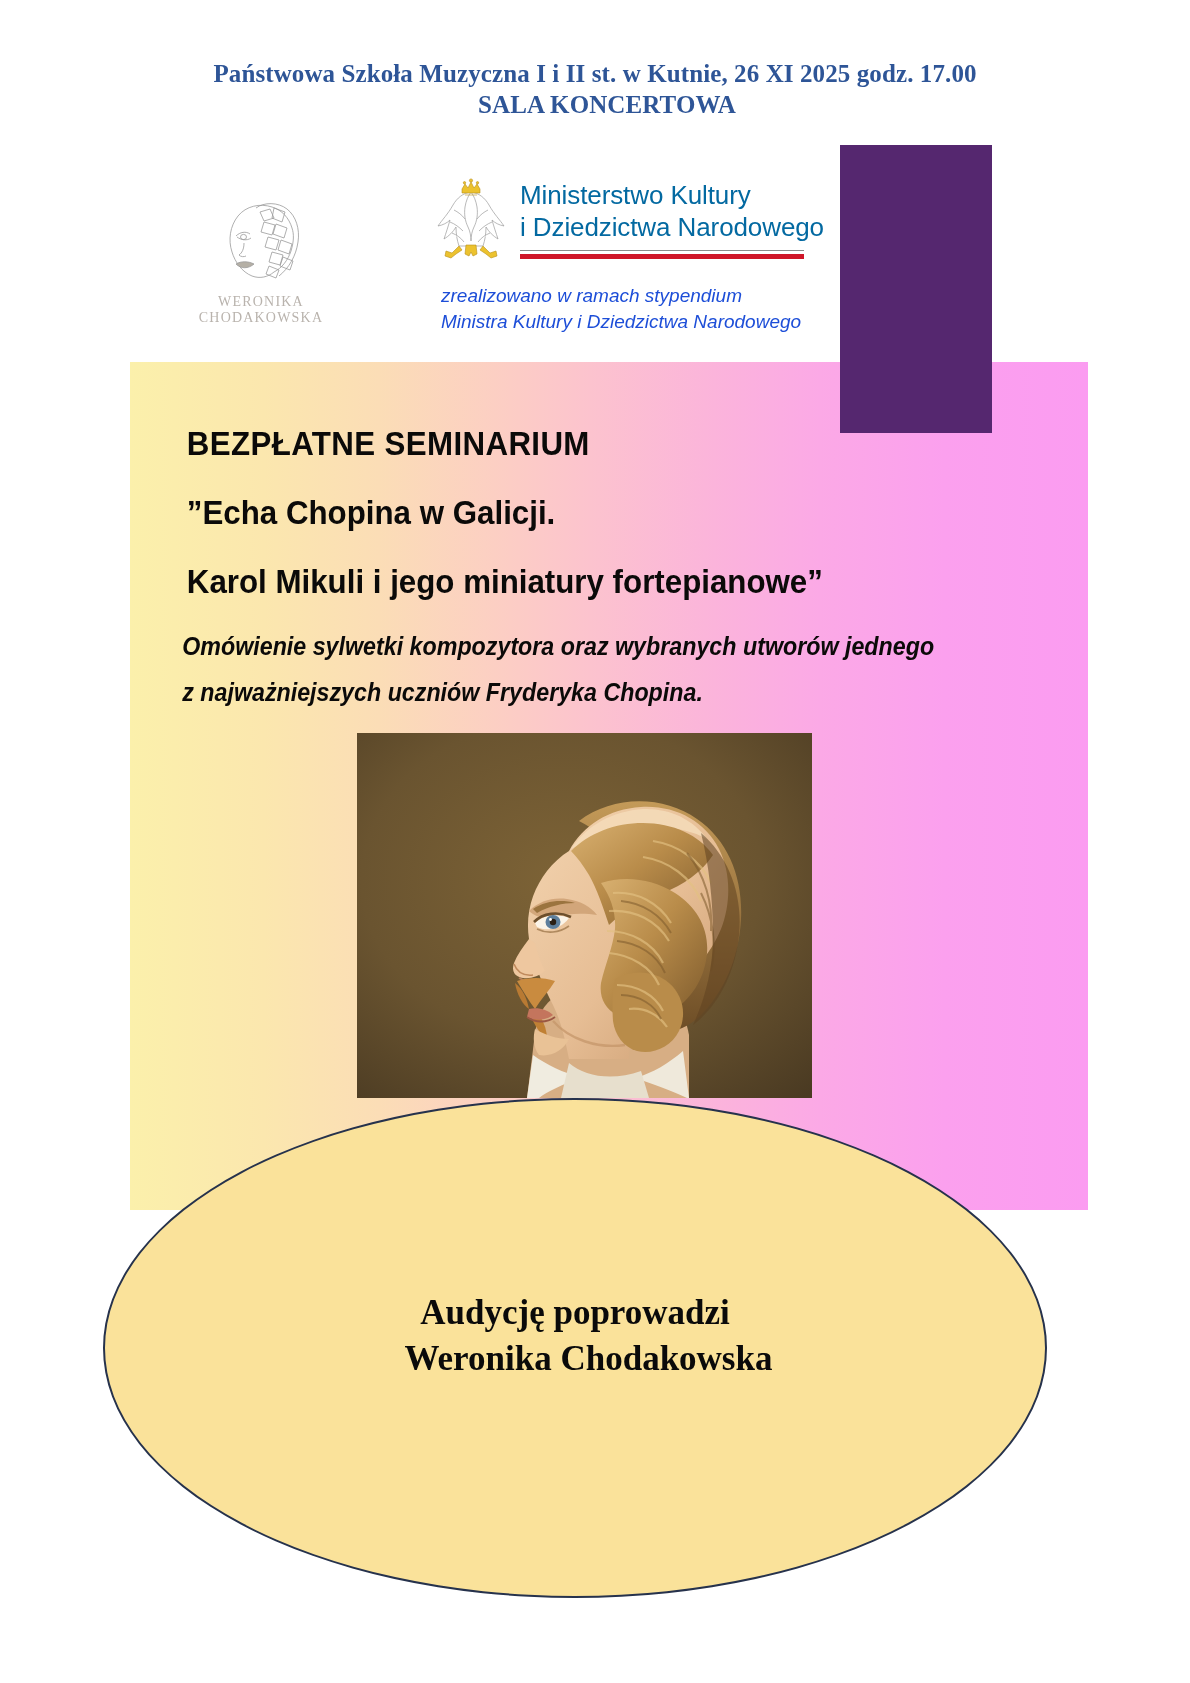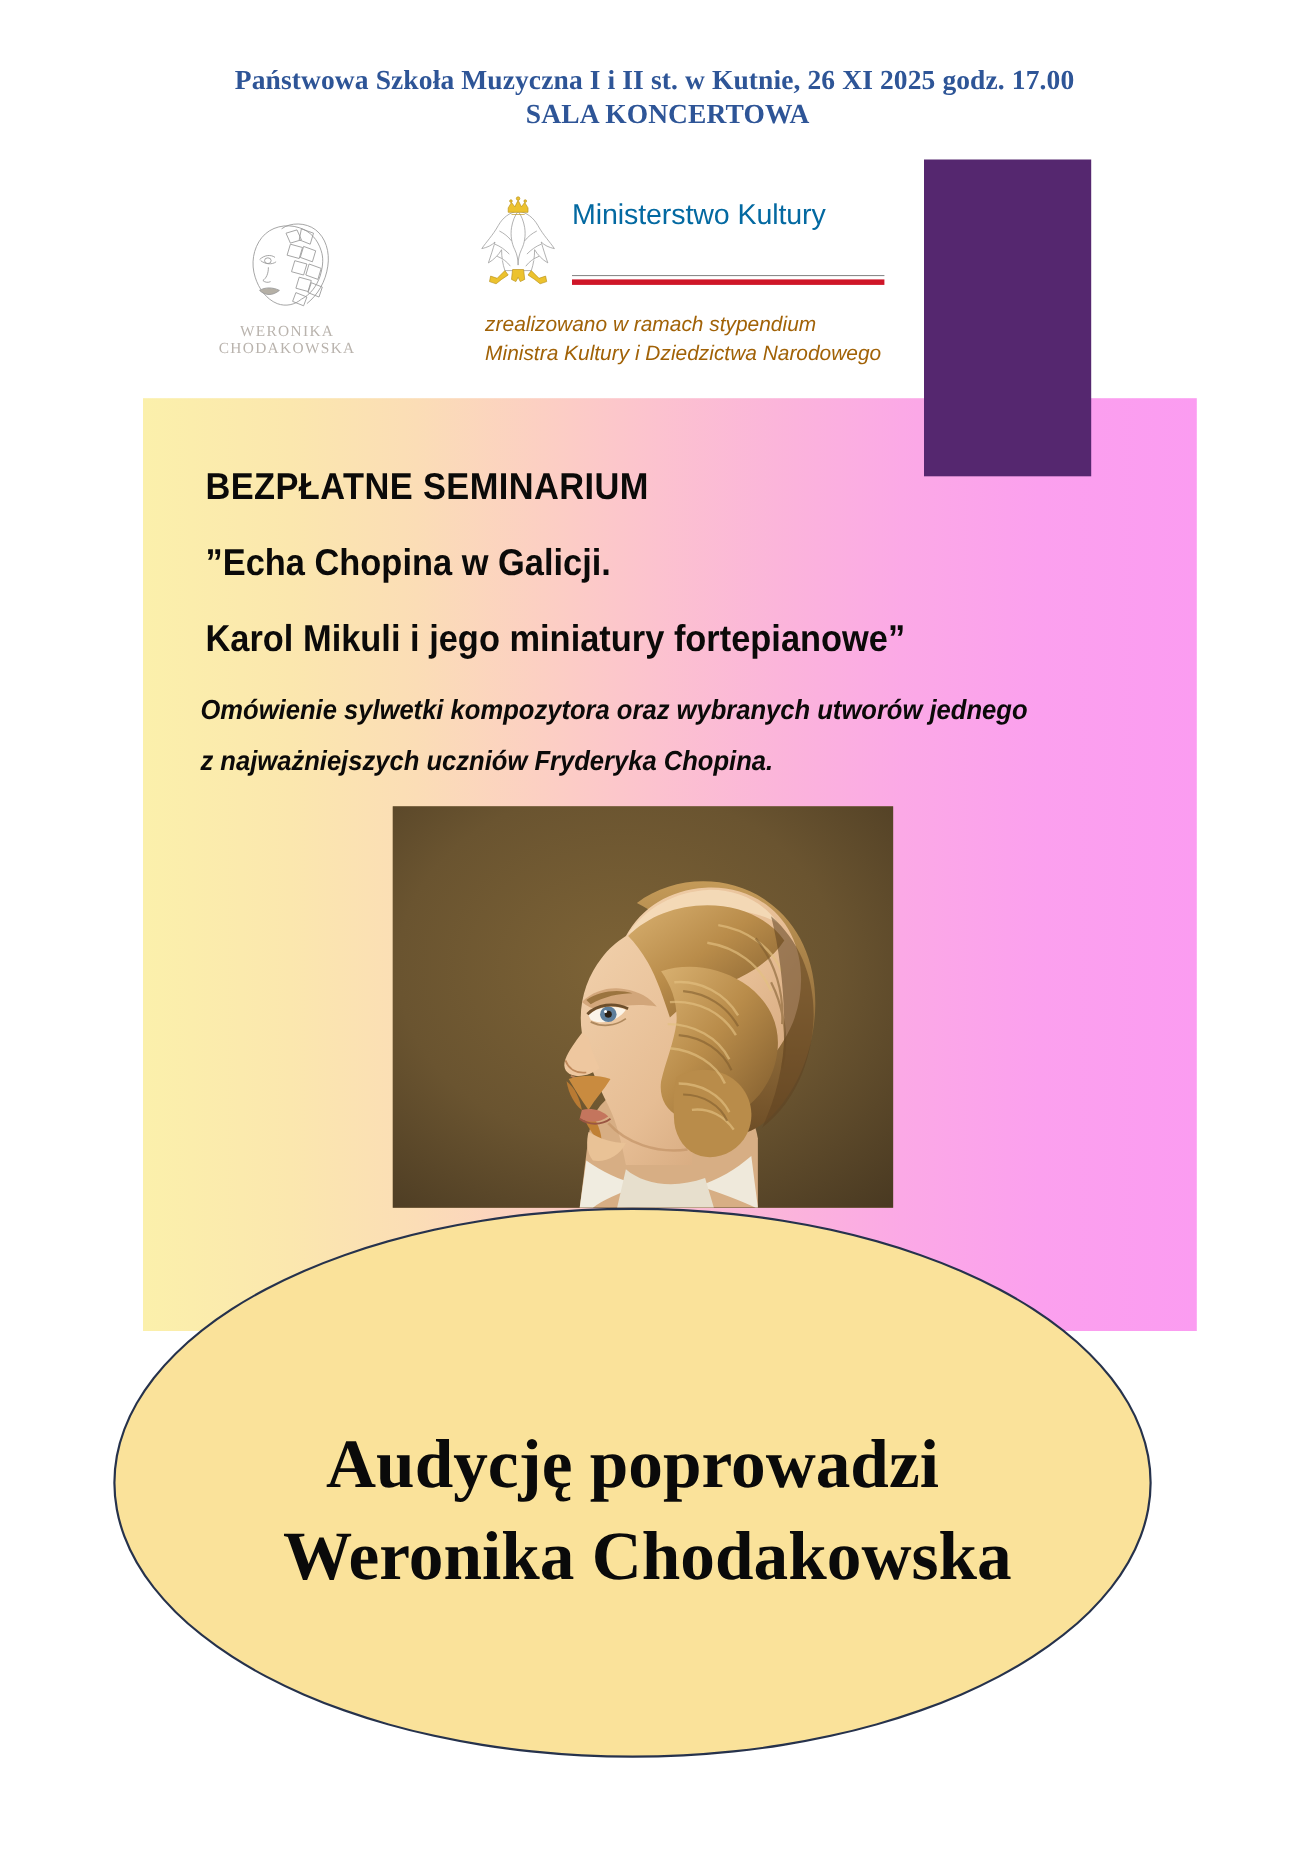--- a/index.html
+++ b/index.html
@@ -101,21 +101,21 @@
   }
   .mk-caption {
     position: absolute;
     left: 441px;
     top: 283px;
     width: 400px;
     font-family: "Liberation Sans", sans-serif;
     font-style: italic;
     font-size: 19px;
     line-height: 1.38;
-    color: #a16207;
+    color: #1d4ed8;
   }
 
   
   .purple-bar {
     position: absolute;
     left: 840px;
     top: 145px;
     width: 152px;
     height: 288px;
     background: #55276f;
@@ -212,21 +212,21 @@
   }
   .ellipse-text {
     position: absolute;
     left: 0;
     top: 1290px;
     width: 1150px;
     text-align: center;
     z-index: 7;
     font-family: "Liberation Serif", serif;
     font-weight: bold;
-    font-size: 63px;
+    font-size: 35px;
     line-height: 1.32;
     color: #0a0a0a;
   }
   .ellipse-text .l2 { display: block; margin-left: 27px; }
 </style>
 </head>
 <body>
 
 <div id="poster">
 
@@ -289,20 +289,21 @@
           <path d="M51 70 L58 77 L64 75 L65 80 L59 82 L54 78 L48 74 Z"></path>
           <path d="M34 69 L33 78 L37 80 L39 76 L41 80 L45 78 L44 69 Z"></path>
         </g>
         <g fill="none" stroke="#b9911c" stroke-width="0.6">
           <path d="M33 19 L45 19"></path>
         </g>
       </svg>
     </span>
     <div class="mk-words">
       <div>Ministerstwo Kultury</div>
+      <div>i Dziedzictwa Narodowego</div>
     </div>
     <div class="mk-rules">
       <div class="mk-rule-grey"></div>
       <div class="mk-rule-red"></div>
     </div>
   </div>
 
   <div class="mk-caption">
     <div>zrealizowano w ramach stypendium</div>
     <div>Ministra Kultury i Dziedzictwa Narodowego</div>

